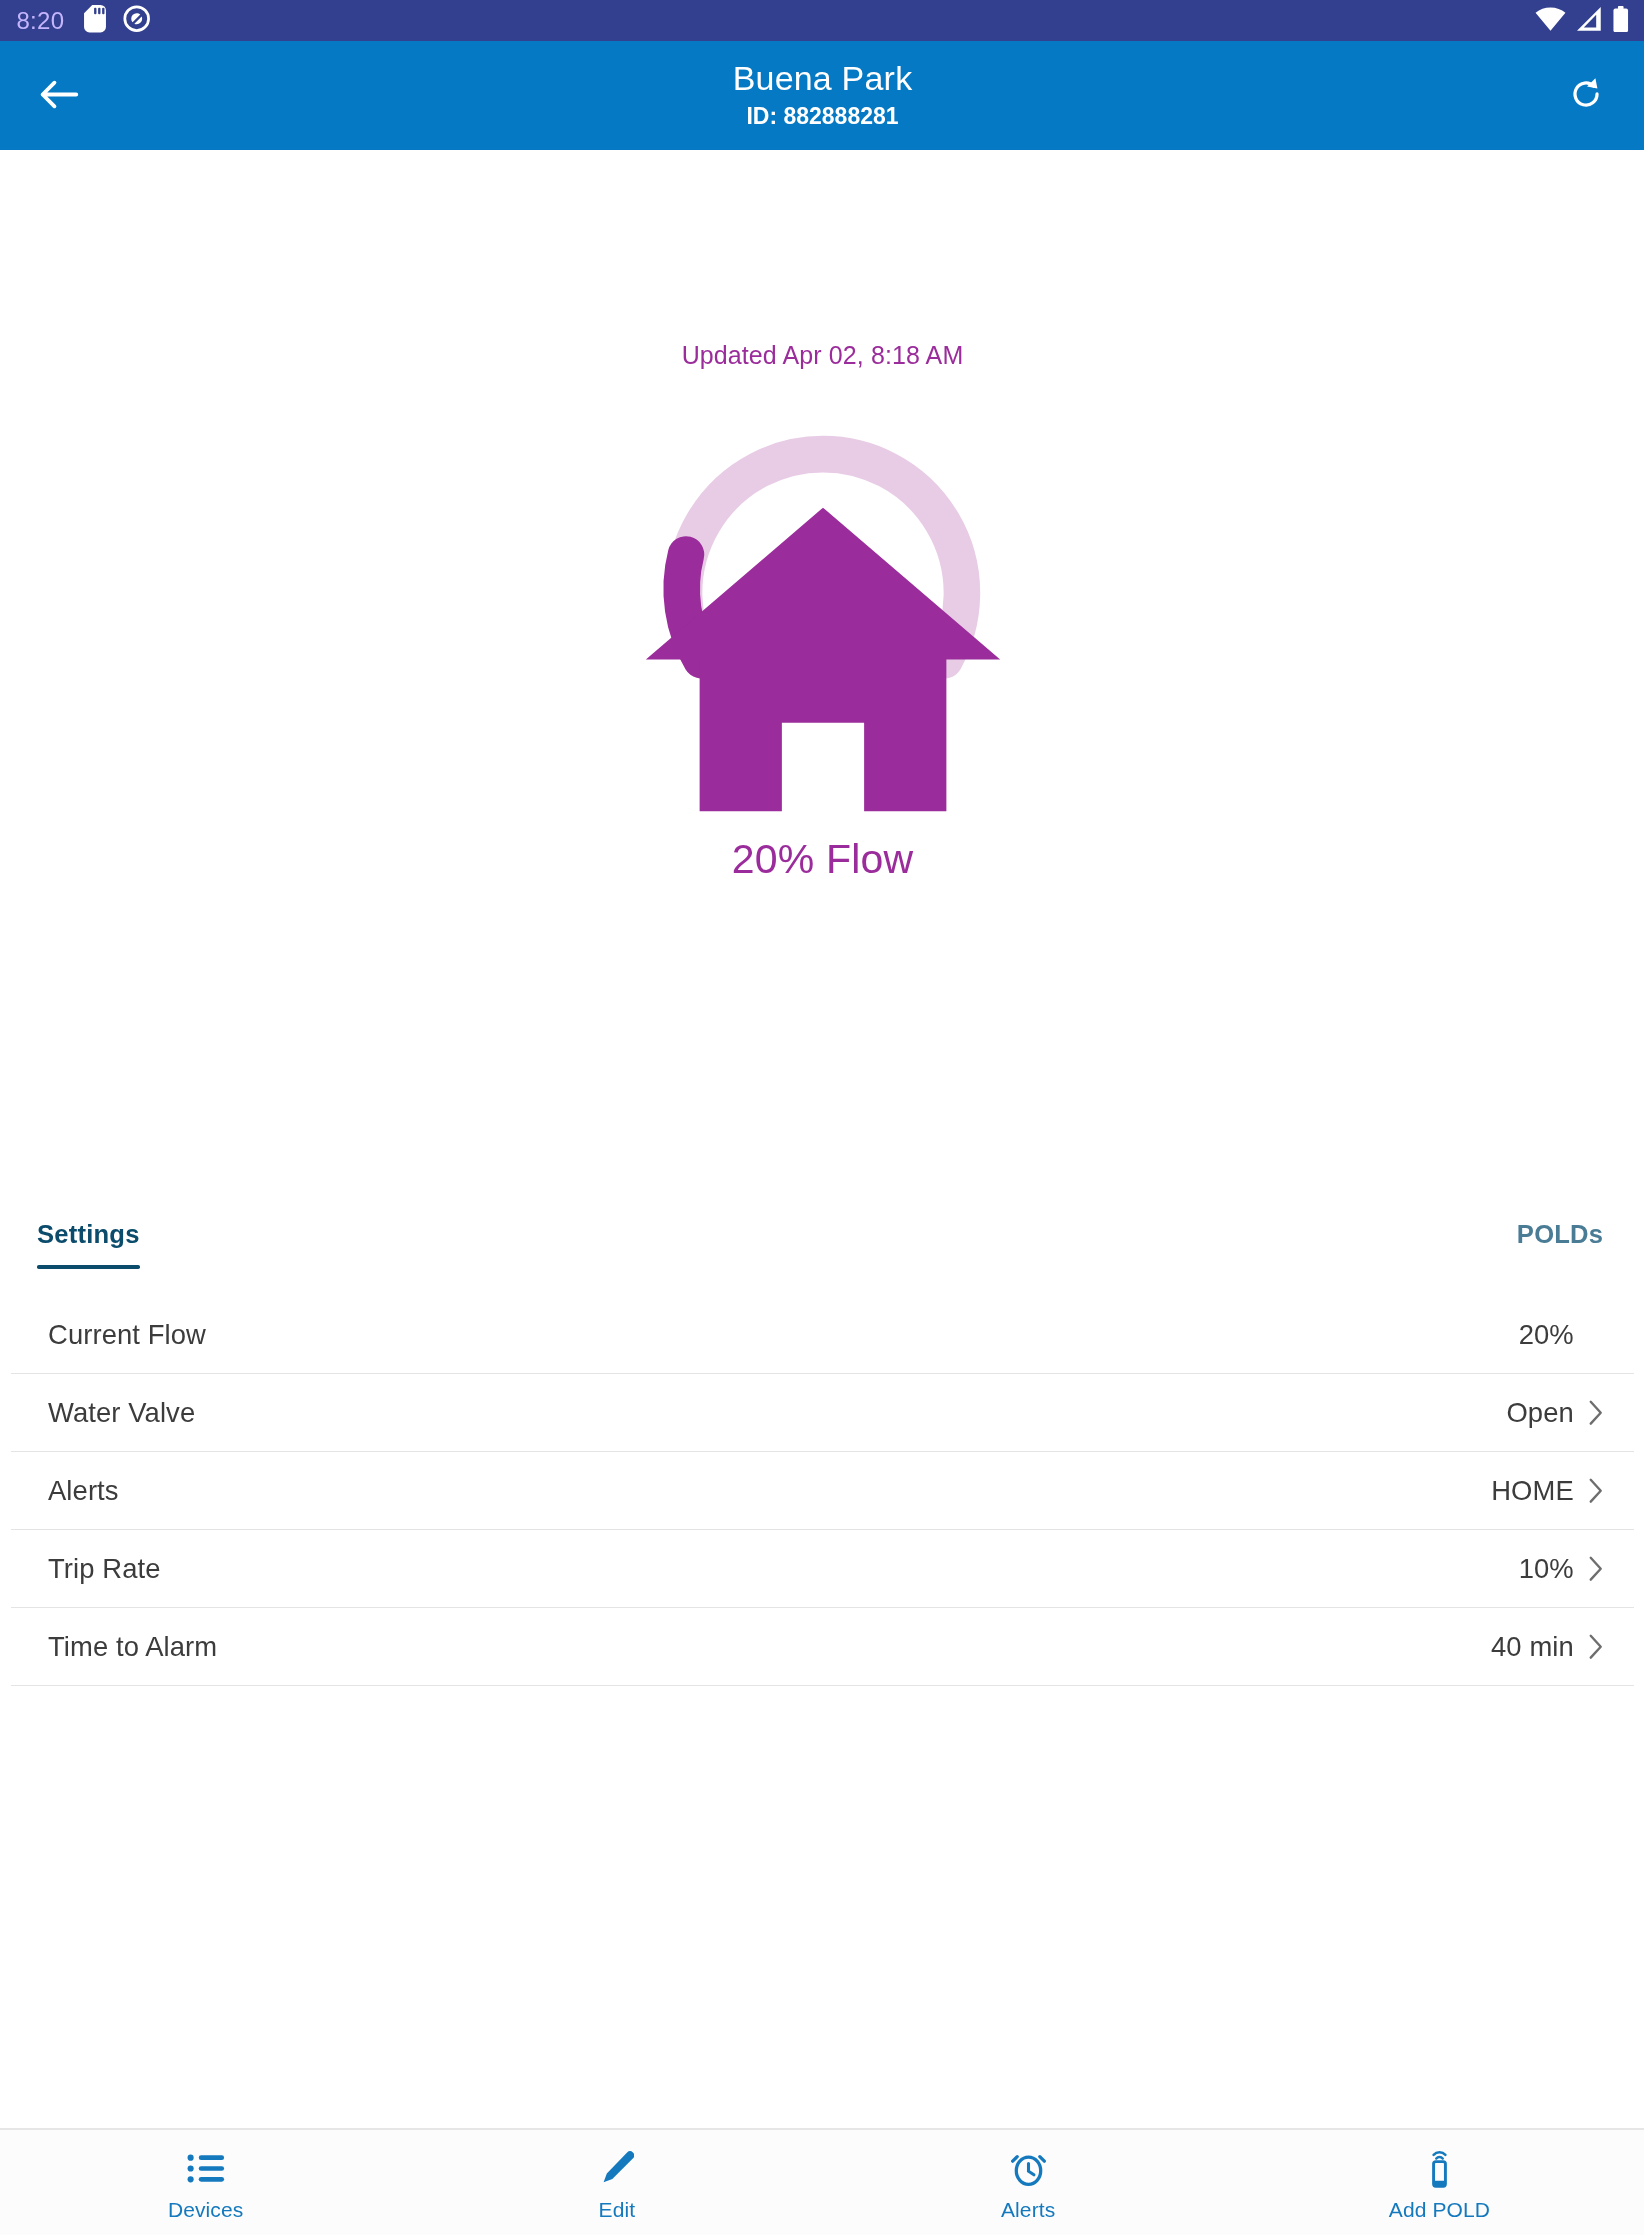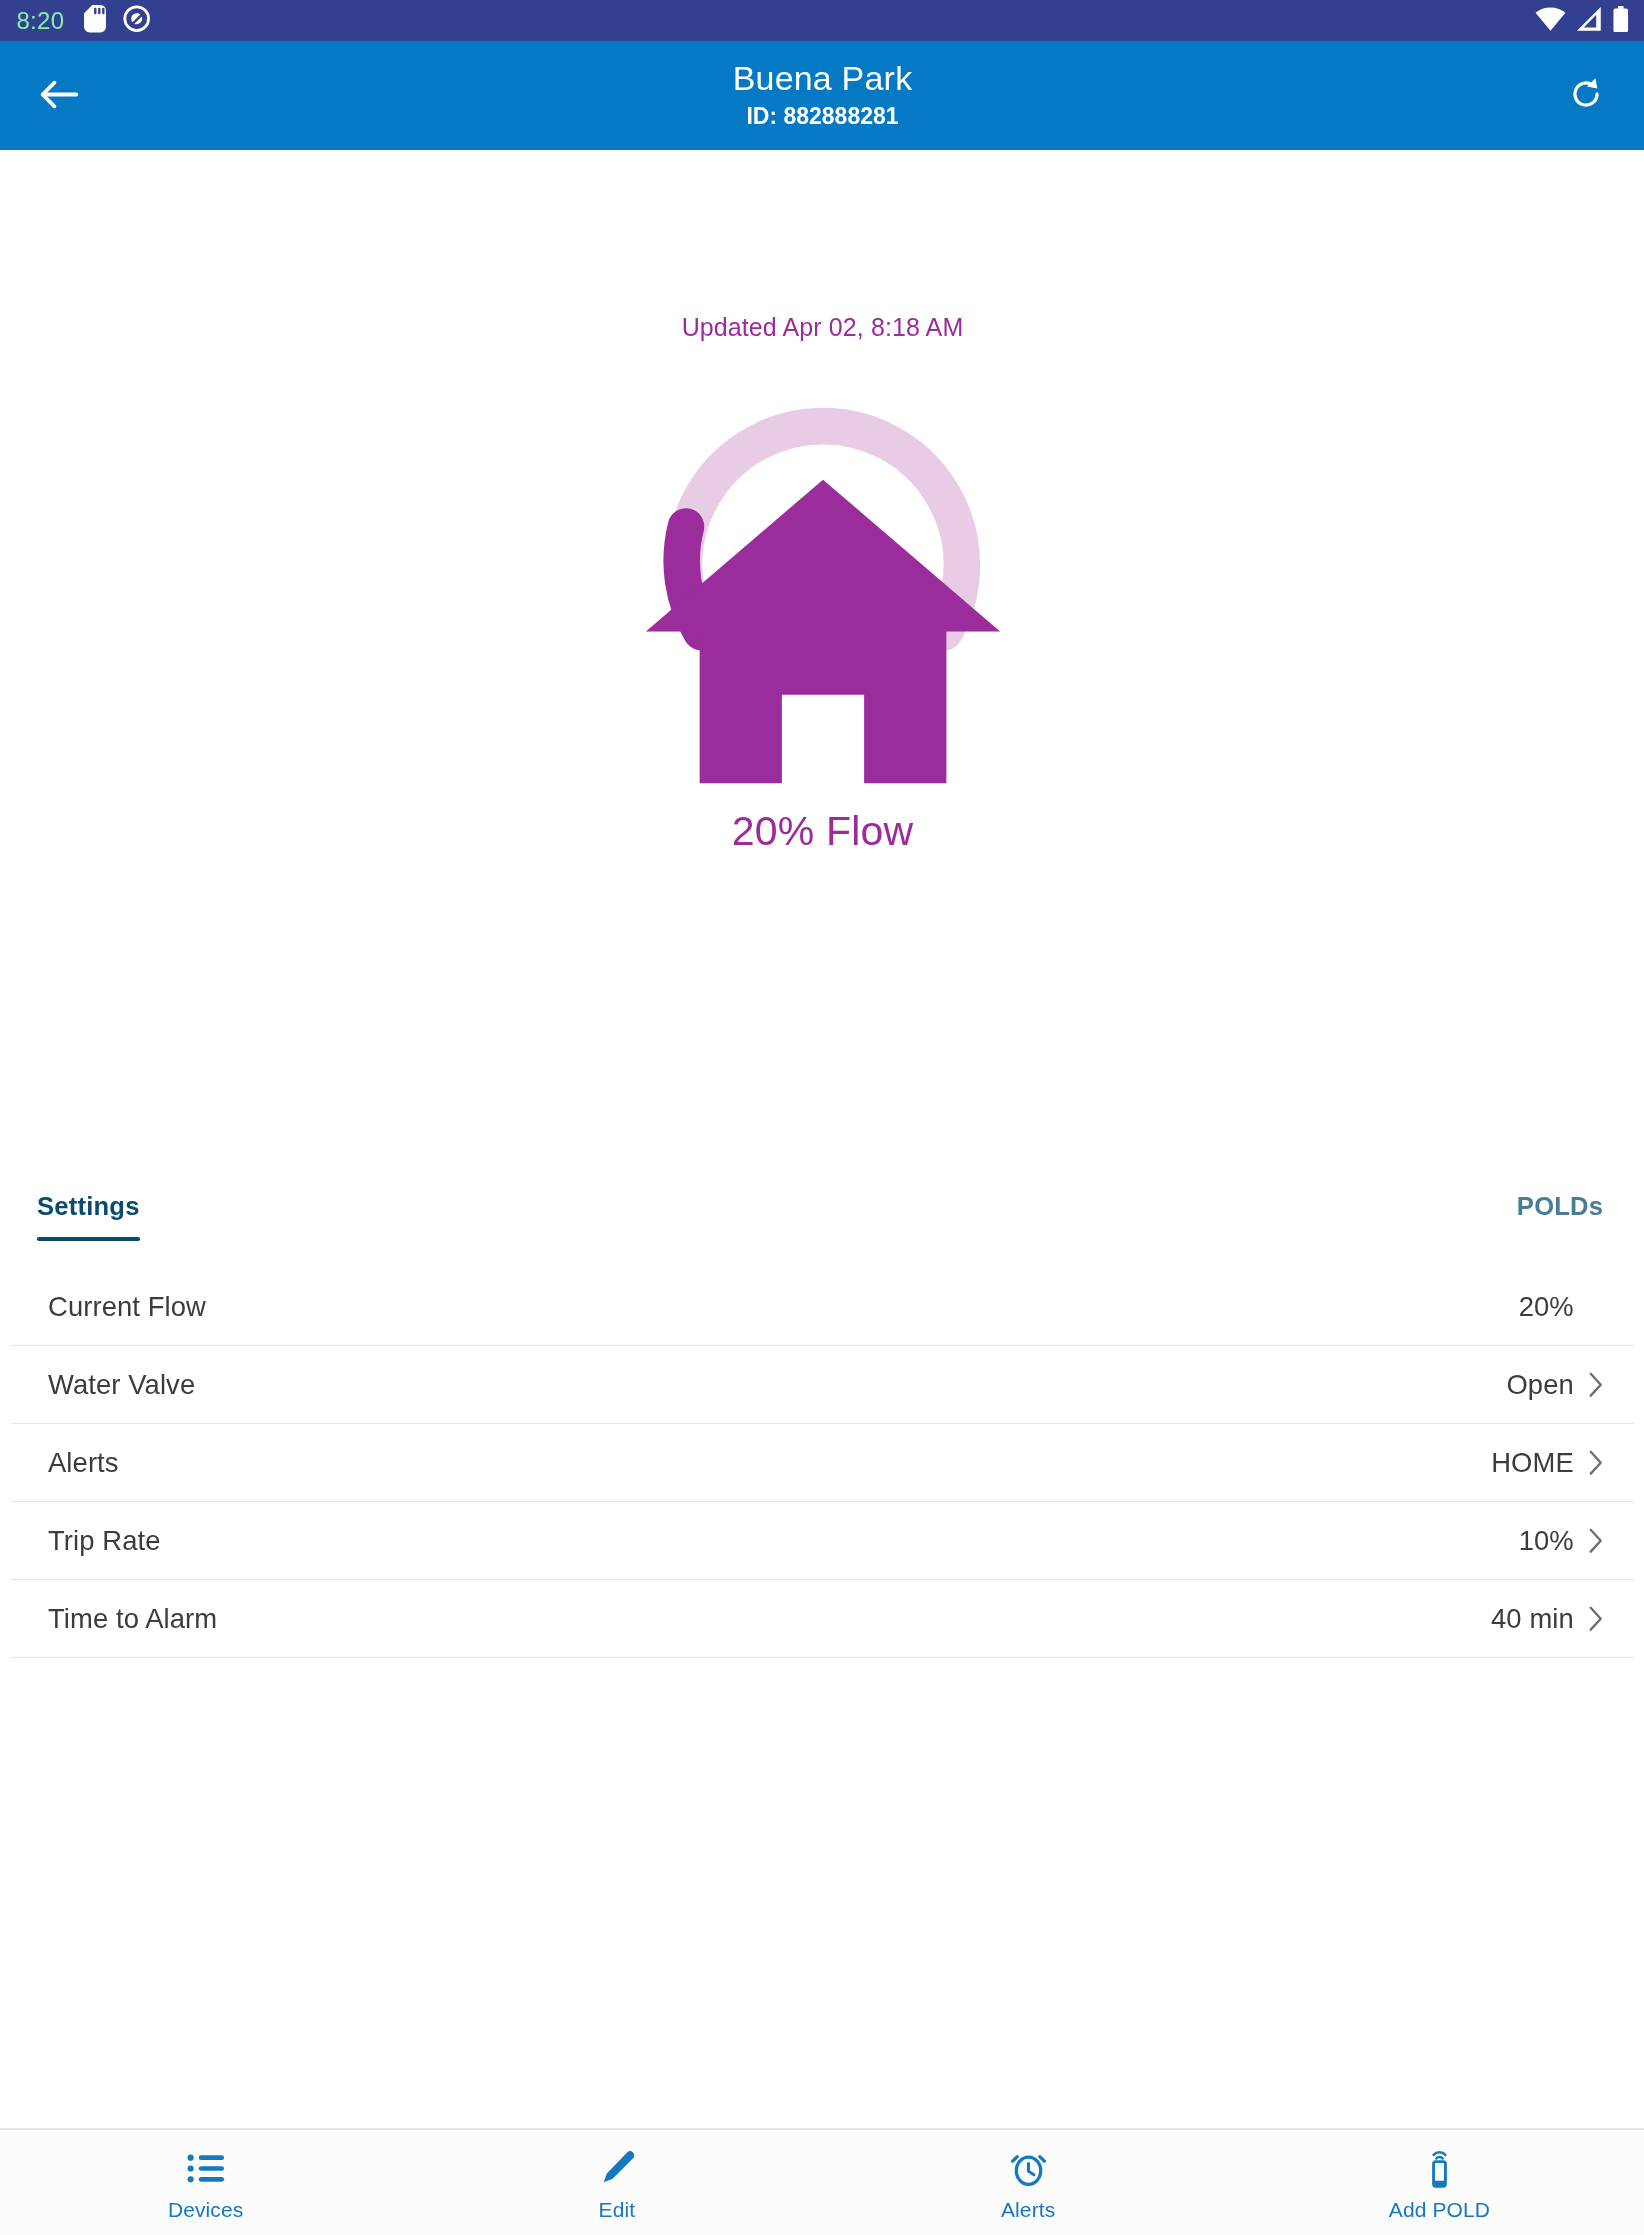--- a/index.html
+++ b/index.html
@@ -20,21 +20,21 @@
     background: #ffffff;
     display: flex;
     flex-direction: column;
     overflow: hidden;
   }
 
   
   .status-bar {
     height: 41px;
     background: #33408F;
-    color: #86efac;
+    color: #c4b5fd;
     display: flex;
     align-items: center;
     padding: 0 16.4px;
     flex: 0 0 41px;
   }
   .status-clock {
     font-size: 24px;
     letter-spacing: 0.3px;
     line-height: 1;
     margin-right: 20px;
@@ -90,20 +90,21 @@
   }
 
   
   .gauge-area {
     flex: 0 0 1036px;
     position: relative;
     display: flex;
     flex-direction: column;
     align-items: center;
     background: #ffffff;
+    margin-top: 28px;
   }
   .updated-label {
     margin-top: 163px;
     color: #9B2C9B;
     font-size: 25px;
     font-weight: 400;
     letter-spacing: 0.1px;
   }
   .gauge-wrap {
     position: relative;

